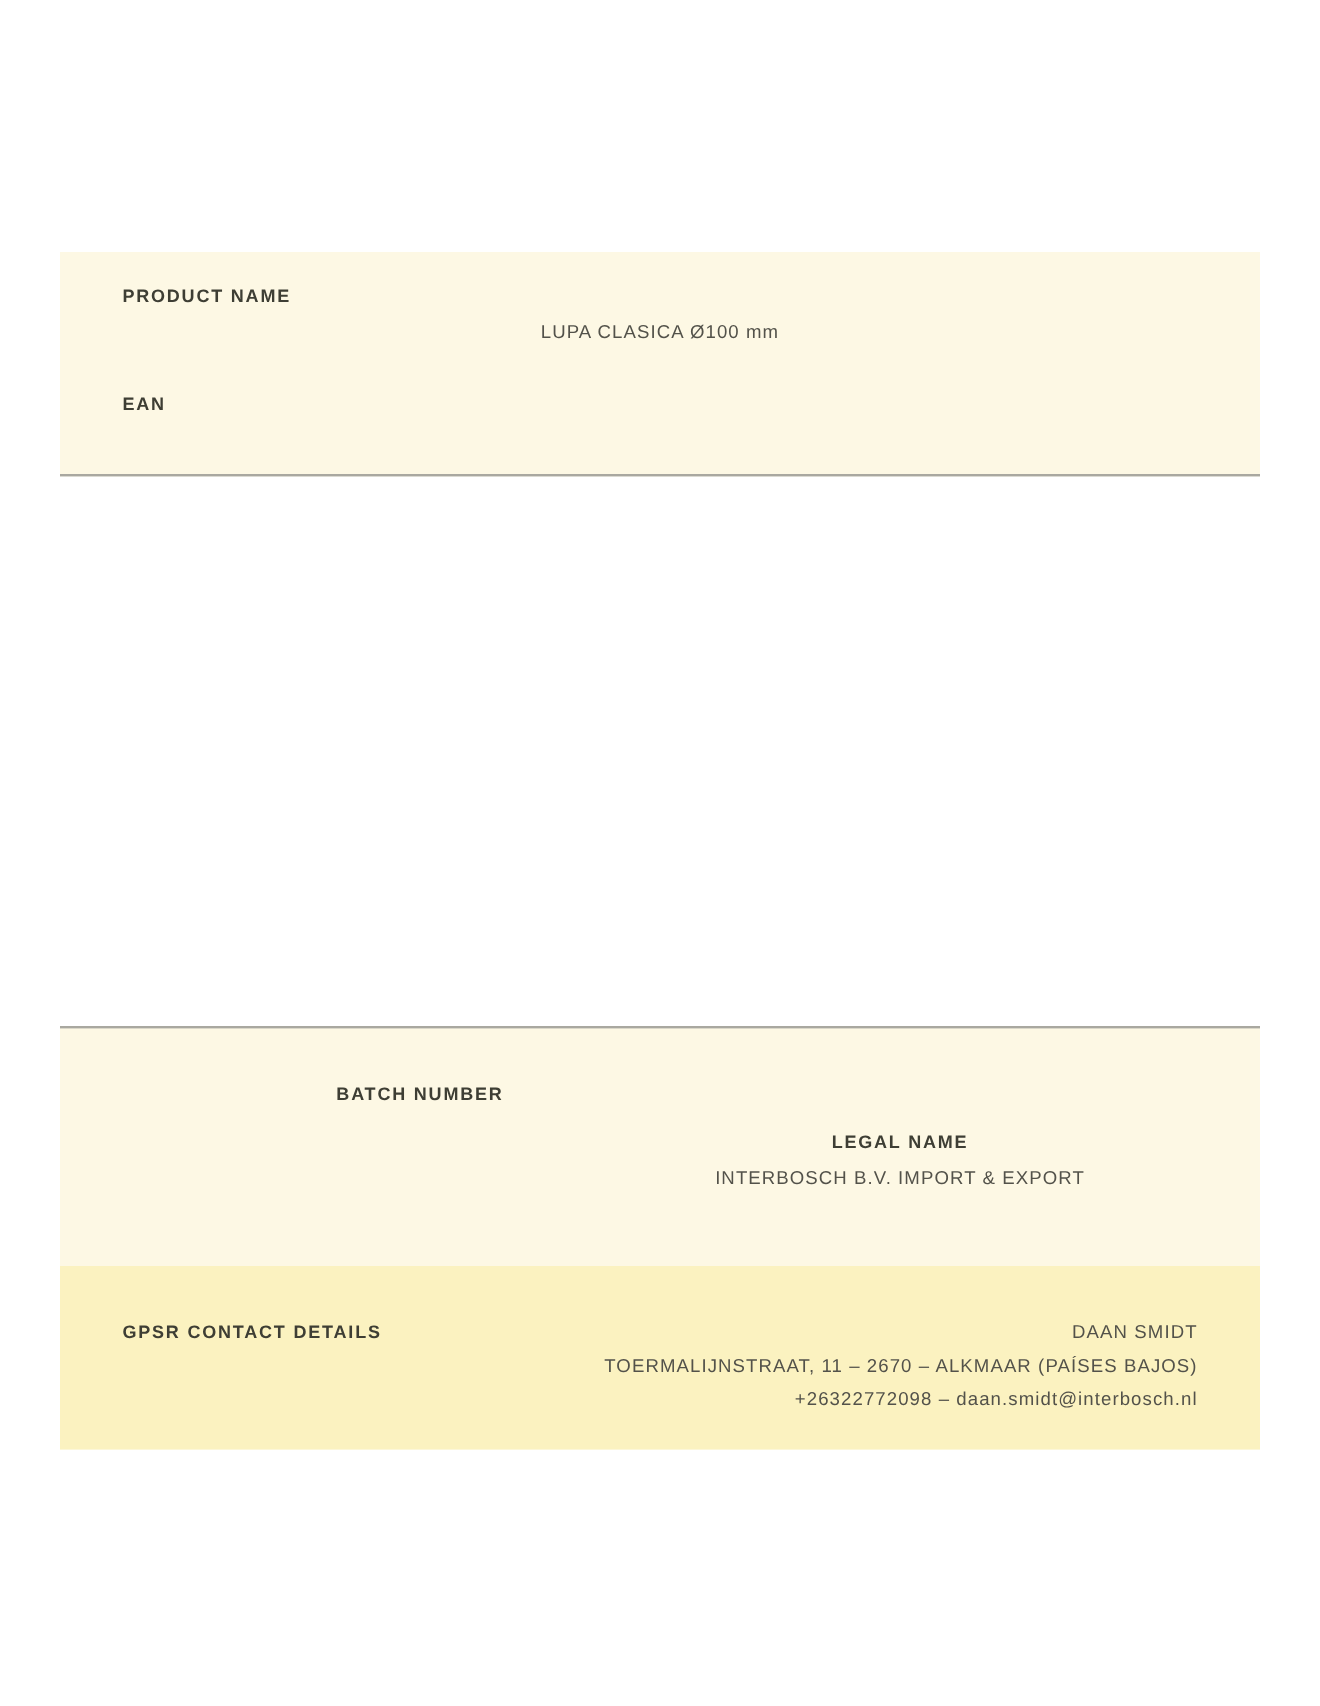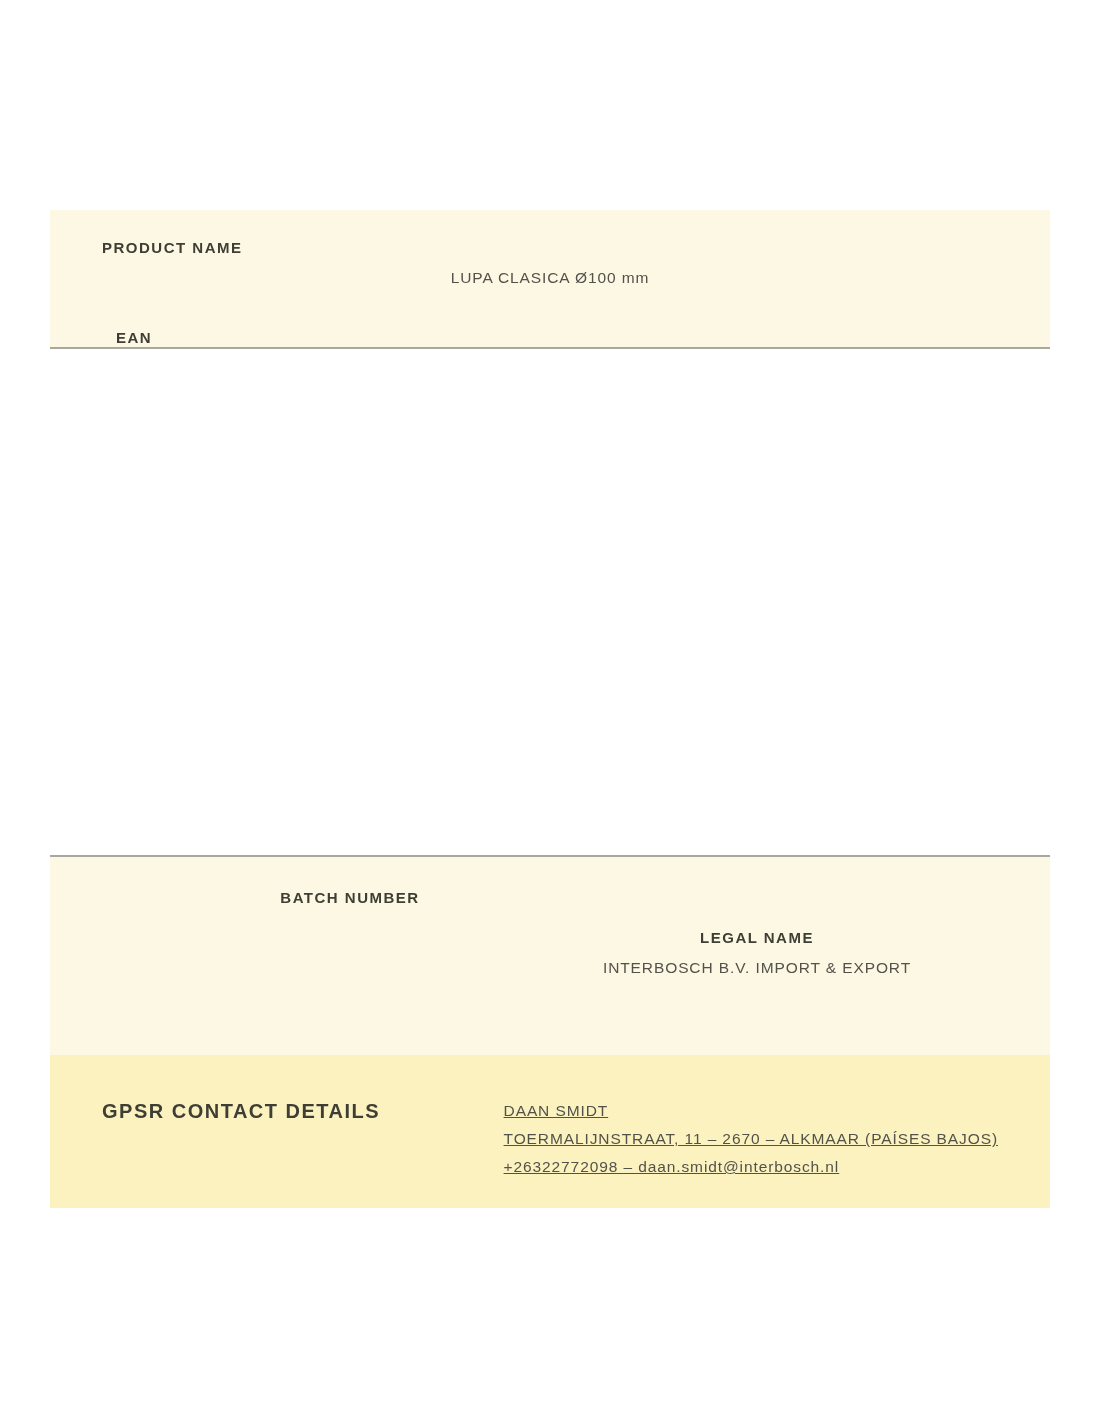--- a/index.html
+++ b/index.html
@@ -16,32 +16,32 @@
     overflow: hidden;
   }
   .panel {
     position: absolute;
     left: 50px;
     width: 1000px;
     box-sizing: border-box;
   }
   .panel-product {
     top: 210px;
-    height: 139px;
+    height: 187px;
     background: var(--panel-bg, #FDF8E4);
     border-bottom: 2px solid var(--divider, #A9A8A0);
     padding: 28px 52px 0 52px;
   }
   .panel-batch {
     top: 855px;
     height: 258px;
     background: var(--panel-bg, #FDF8E4);
     border-top: 2px solid var(--divider, #A9A8A0);
     border-bottom: 2px solid var(--divider, #A9A8A0);
-    padding-top: 31px;
+    padding-top: 46px;
   }
   .panel-gpsr {
     top: 1055px;
     height: 153px;
     background: var(--panel-accent-bg, #FBF2C0);
     padding: 42px 52px 0 52px;
     display: flex;
     justify-content: space-between;
     align-items: flex-start;
   }
@@ -57,46 +57,44 @@
     font-weight: 400;
     letter-spacing: 0.9px;
     line-height: 20px;
     min-height: 20px;
     margin-top: 11px;
     color: var(--value-color, #53524A);
     text-align: center;
   }
   .field + .field {
     margin-top: 40px;
-    margin-left: 14px;
   }
   .batch-grid {
     width: 800px;
     margin: 0 auto;
     display: grid;
     grid-template-columns: 1fr 1fr;
     row-gap: 39px;
     text-align: center;
   }
   .gpsr-title {
-    font-size: 20px;
+    font-size: 15px;
     font-weight: 700;
     letter-spacing: 1.5px;
     line-height: 28px;
     color: var(--label-color, #3E3E34);
     white-space: nowrap;
     text-align: right;
   }
   .contact-block {
-    text-align: left;
+    text-align: right;
     font-size: 15.5px;
     letter-spacing: 0.9px;
     line-height: 28px;
     color: var(--value-color, #53524A);
-    text-decoration: underline;
   }
 </style>
 </head>
 <body>
 
 <div class="sheet">
 
   <section class="panel panel-product">
     <div class="field">
       <div class="field-label">PRODUCT NAME</div>

